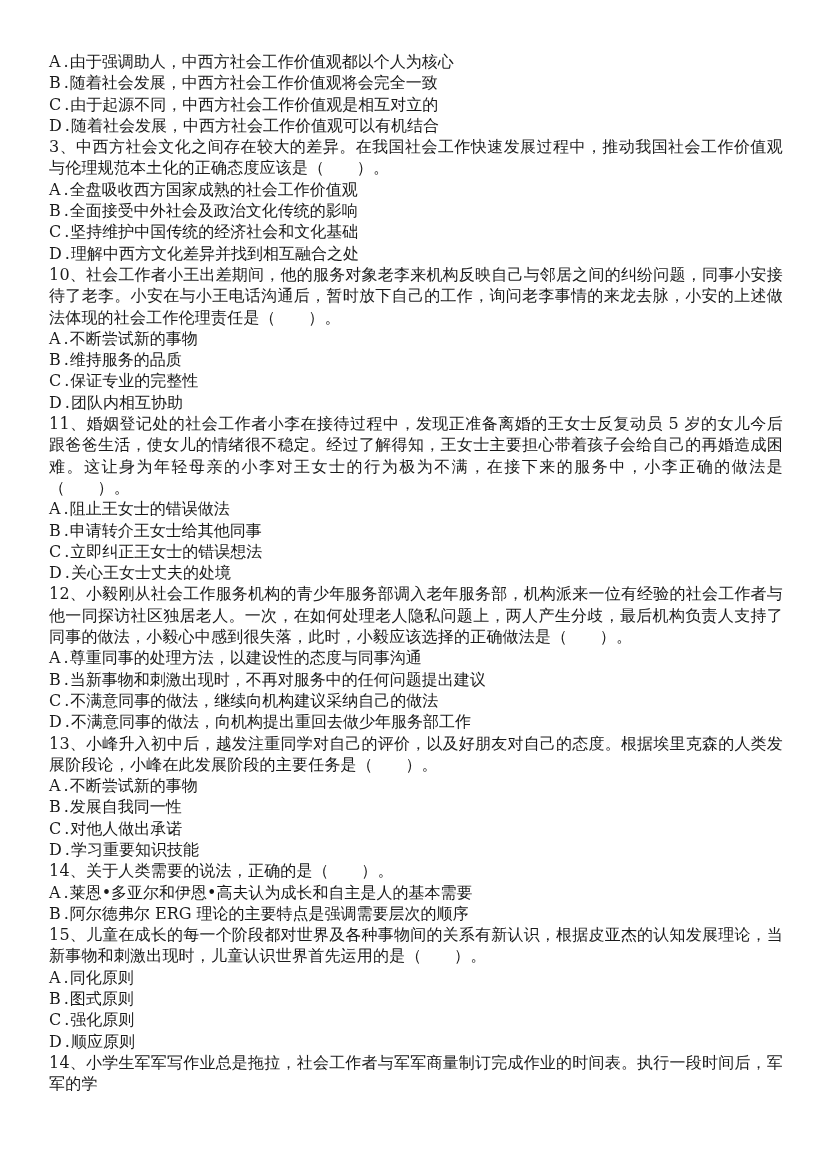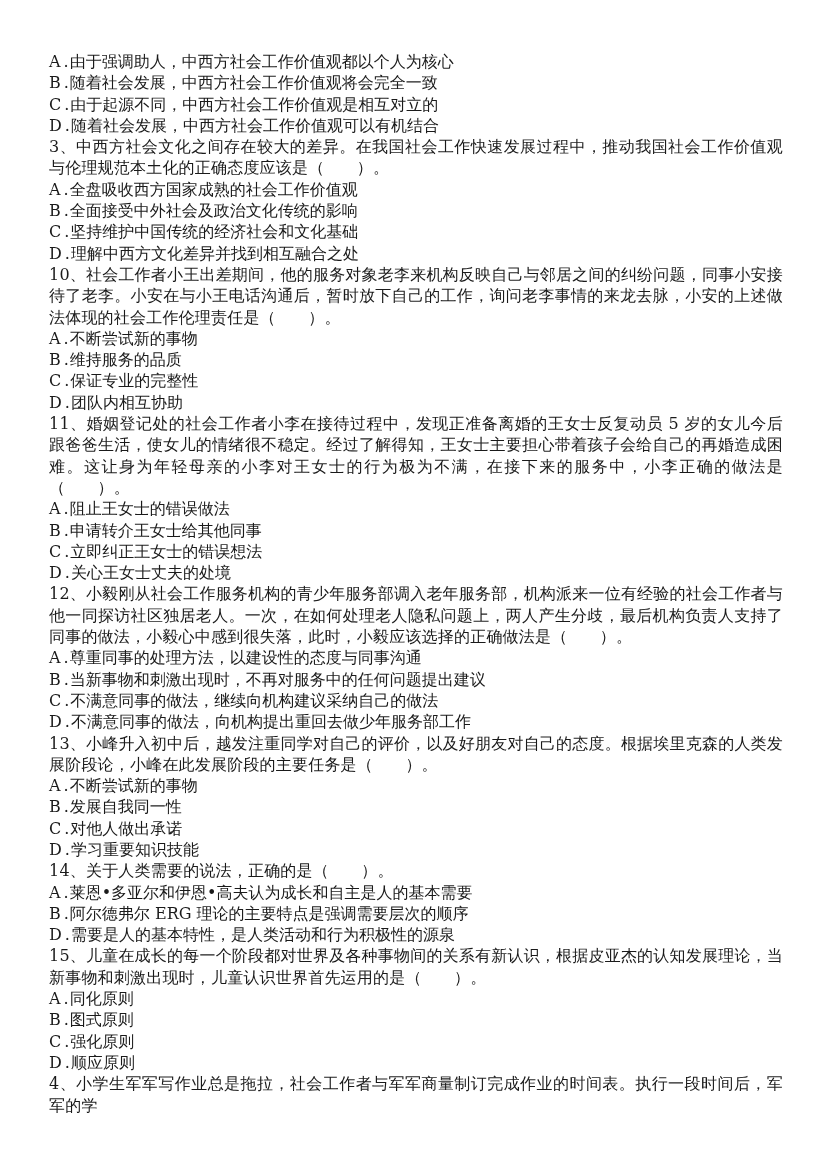--- a/index.html
+++ b/index.html
@@ -63,28 +63,27 @@
     <p class="opt"><span class="letter">A</span><span class="dot">.</span><span>不断尝试新的事物</span></p>
     <p class="opt"><span class="letter">B</span><span class="dot">.</span><span>发展自我同一性</span></p>
     <p class="opt"><span class="letter">C</span><span class="dot">.</span><span>对他人做出承诺</span></p>
     <p class="opt"><span class="letter">D</span><span class="dot">.</span><span>学习重要知识技能</span></p>
   </div>
 
   <div>
     <p class="q-stem">14、关于人类需要的说法，正确的是（　　）。</p>
     <p class="opt"><span class="letter">A</span><span class="dot">.</span><span>莱恩•多亚尔和伊恩•高夫认为成长和自主是人的基本需要</span></p>
     <p class="opt"><span class="letter">B</span><span class="dot">.</span><span>阿尔德弗尔 ERG 理论的主要特点是强调需要层次的顺序</span></p>
-    <p class="opt"><span class="letter">D</span><span class="dot">.</span><span>需要是人的基本特性，是人类活动和行为积极性的源泉</span></p>
   </div>
 
   <div>
     <p class="q-stem">15、儿童在成长的每一个阶段都对世界及各种事物间的关系有新认识，根据皮亚杰的认知发展理论，当新事物和刺激出现时，儿童认识世界首先运用的是（　　）。</p>
     <p class="opt"><span class="letter">A</span><span class="dot">.</span><span>同化原则</span></p>
     <p class="opt"><span class="letter">B</span><span class="dot">.</span><span>图式原则</span></p>
     <p class="opt"><span class="letter">C</span><span class="dot">.</span><span>强化原则</span></p>
     <p class="opt"><span class="letter">D</span><span class="dot">.</span><span>顺应原则</span></p>
   </div>
 
   <div>
-    <p class="q-stem">4、小学生军军写作业总是拖拉，社会工作者与军军商量制订完成作业的时间表。执行一段时间后，军军的学</p>
+    <p class="q-stem">14、小学生军军写作业总是拖拉，社会工作者与军军商量制订完成作业的时间表。执行一段时间后，军军的学</p>
   </div>
 
 </div>
 
 </body></html>

